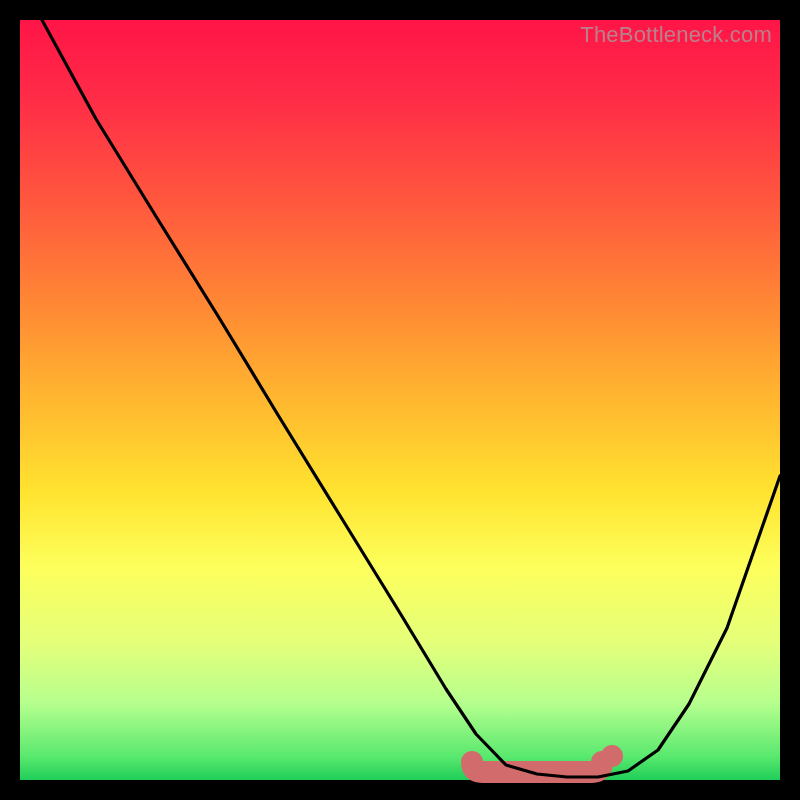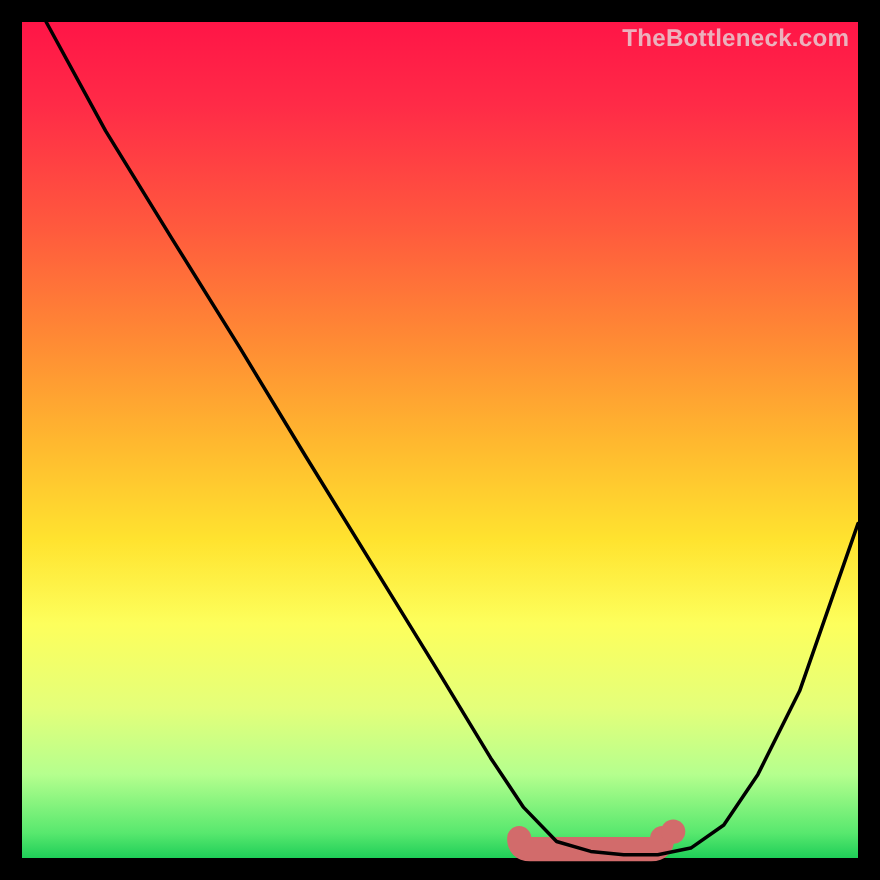--- a/index.html
+++ b/index.html
@@ -38,22 +38,22 @@
       #b5ff8e 90%,
       #58e86e 97%,
       #1fce58 100%
     );
   }
   .watermark {
     position: absolute;
     top: 2px;
     right: 8px;
     font-size: 22px;
-    font-weight: 700;
-    color: #e5e5e5;
+    font-weight: 400;
+    color: #a3a3a3;
     opacity: 0.75;
     letter-spacing: 0.2px;
     user-select: none;
     margin-left: 41px;
   }
   svg.curve {
     position: absolute;
     left: 0;
     top: 0;
     width: 760px;

